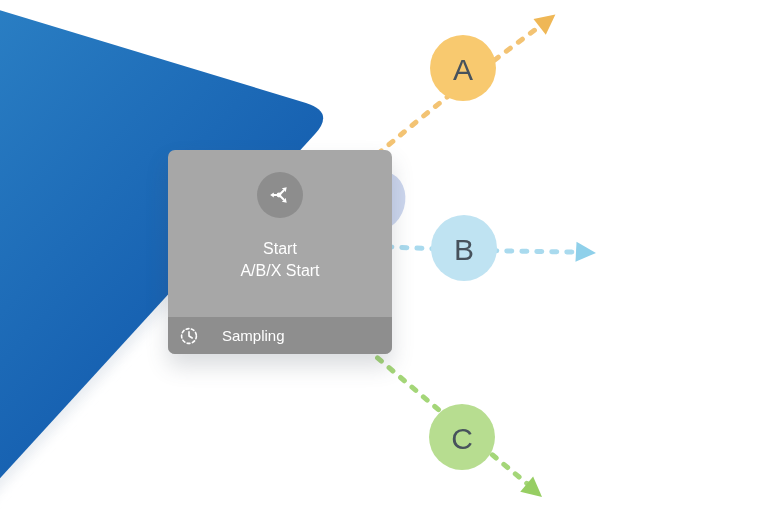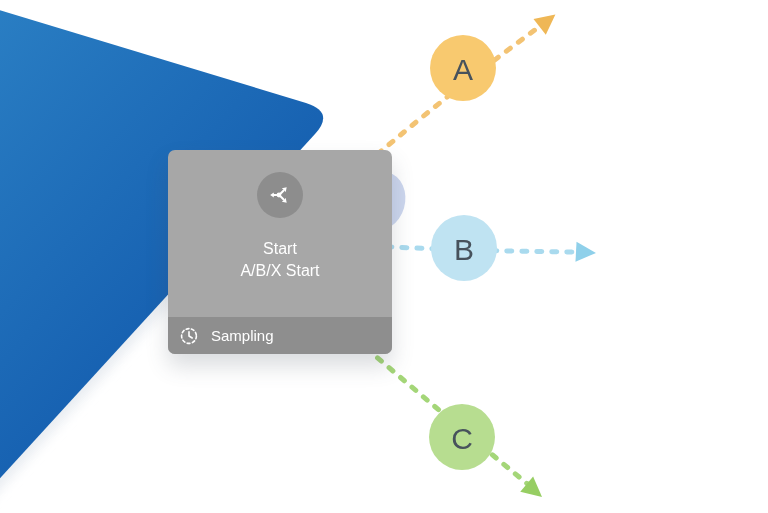--- a/index.html
+++ b/index.html
@@ -66,21 +66,21 @@
   .node-footer {
     position: absolute;
     left: 0;
     right: 0;
     bottom: 0;
     height: 37px;
     background: #8e8e8e;
     border-radius: 0 0 7px 7px;
     display: flex;
     align-items: center;
-    gap: 12px;
+    gap: 23px;
     padding: 0 11px;
     box-sizing: border-box;
     color: #ffffff;
     font-size: 15px;
   }
   .node-footer-label {
     white-space: nowrap;
   }
 </style>
 </head>

